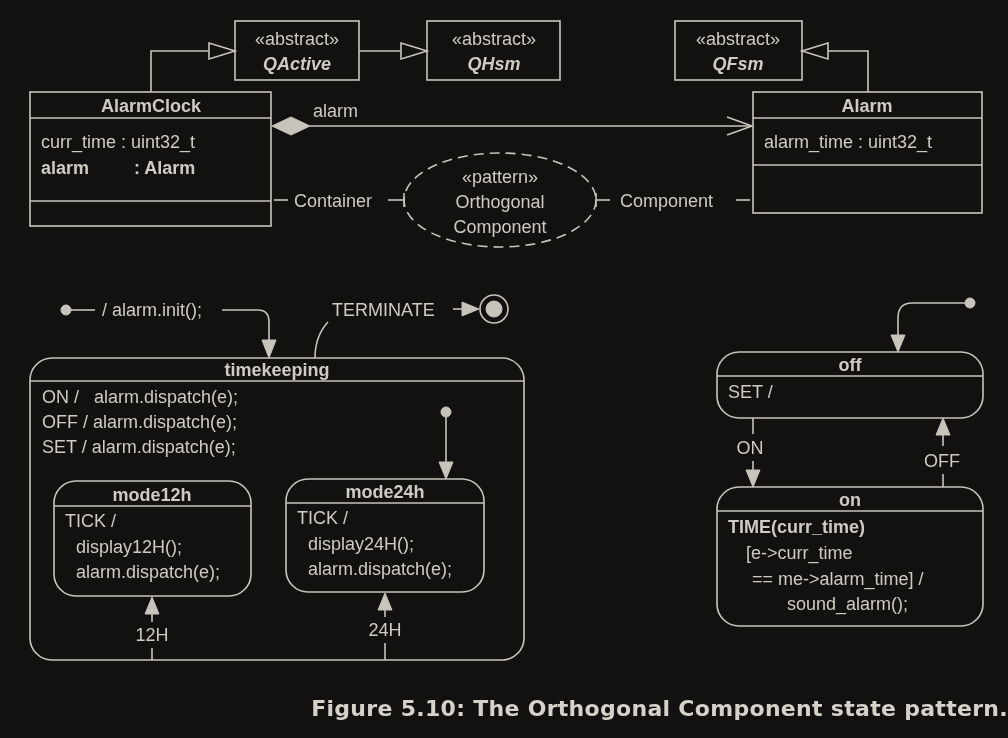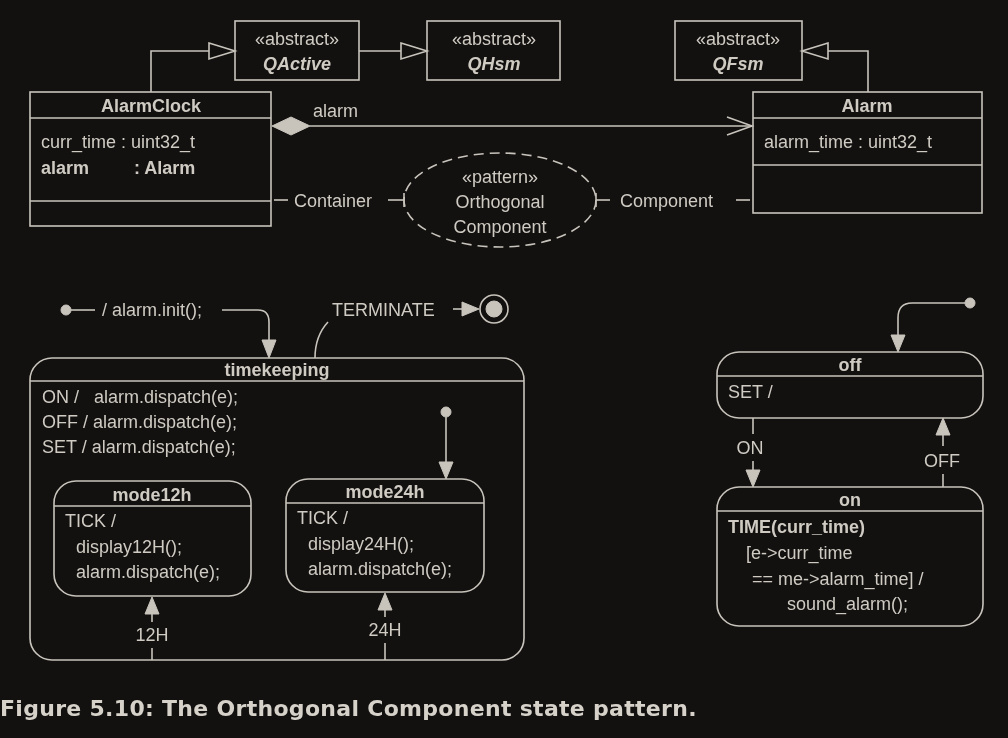--- a/index.html
+++ b/index.html
@@ -4,21 +4,21 @@
 <style>
   html, body { margin:0; padding:0; background:#121110; }
   body { width:1008px; height:738px; position:relative; overflow:hidden; }
   svg#diagram { position:absolute; left:0; top:0; }
   .ln { stroke:#c8c4bc; stroke-width:1.6; fill:none; }
   .fillc { fill:#c8c4bc; stroke:#c8c4bc; }
   .txt { fill:#cfcbc3; font-family:"Liberation Sans", sans-serif; font-size:18px; }
   .b { font-weight:bold; }
   .bi { font-weight:bold; font-style:italic; }
   .mid { text-anchor:middle; }
-  .caption { position:absolute; left:0; width:1008px; top:696px; text-align:left;
+  .caption { position:absolute; left:0; width:1008px; top:696px; text-align:right;
     color:#d6d2ca; font-family:"DejaVu Sans", sans-serif; font-weight:bold; font-size:22px; letter-spacing:0.3px; }
 </style>
 </head>
 <body>
 
 <svg id="diagram" width="1008" height="738" viewBox="0 0 1008 738">
   <defs>
     <marker id="open-tri" markerWidth="12" markerHeight="12" refX="0" refY="0" orient="auto"></marker>
   </defs>
 

